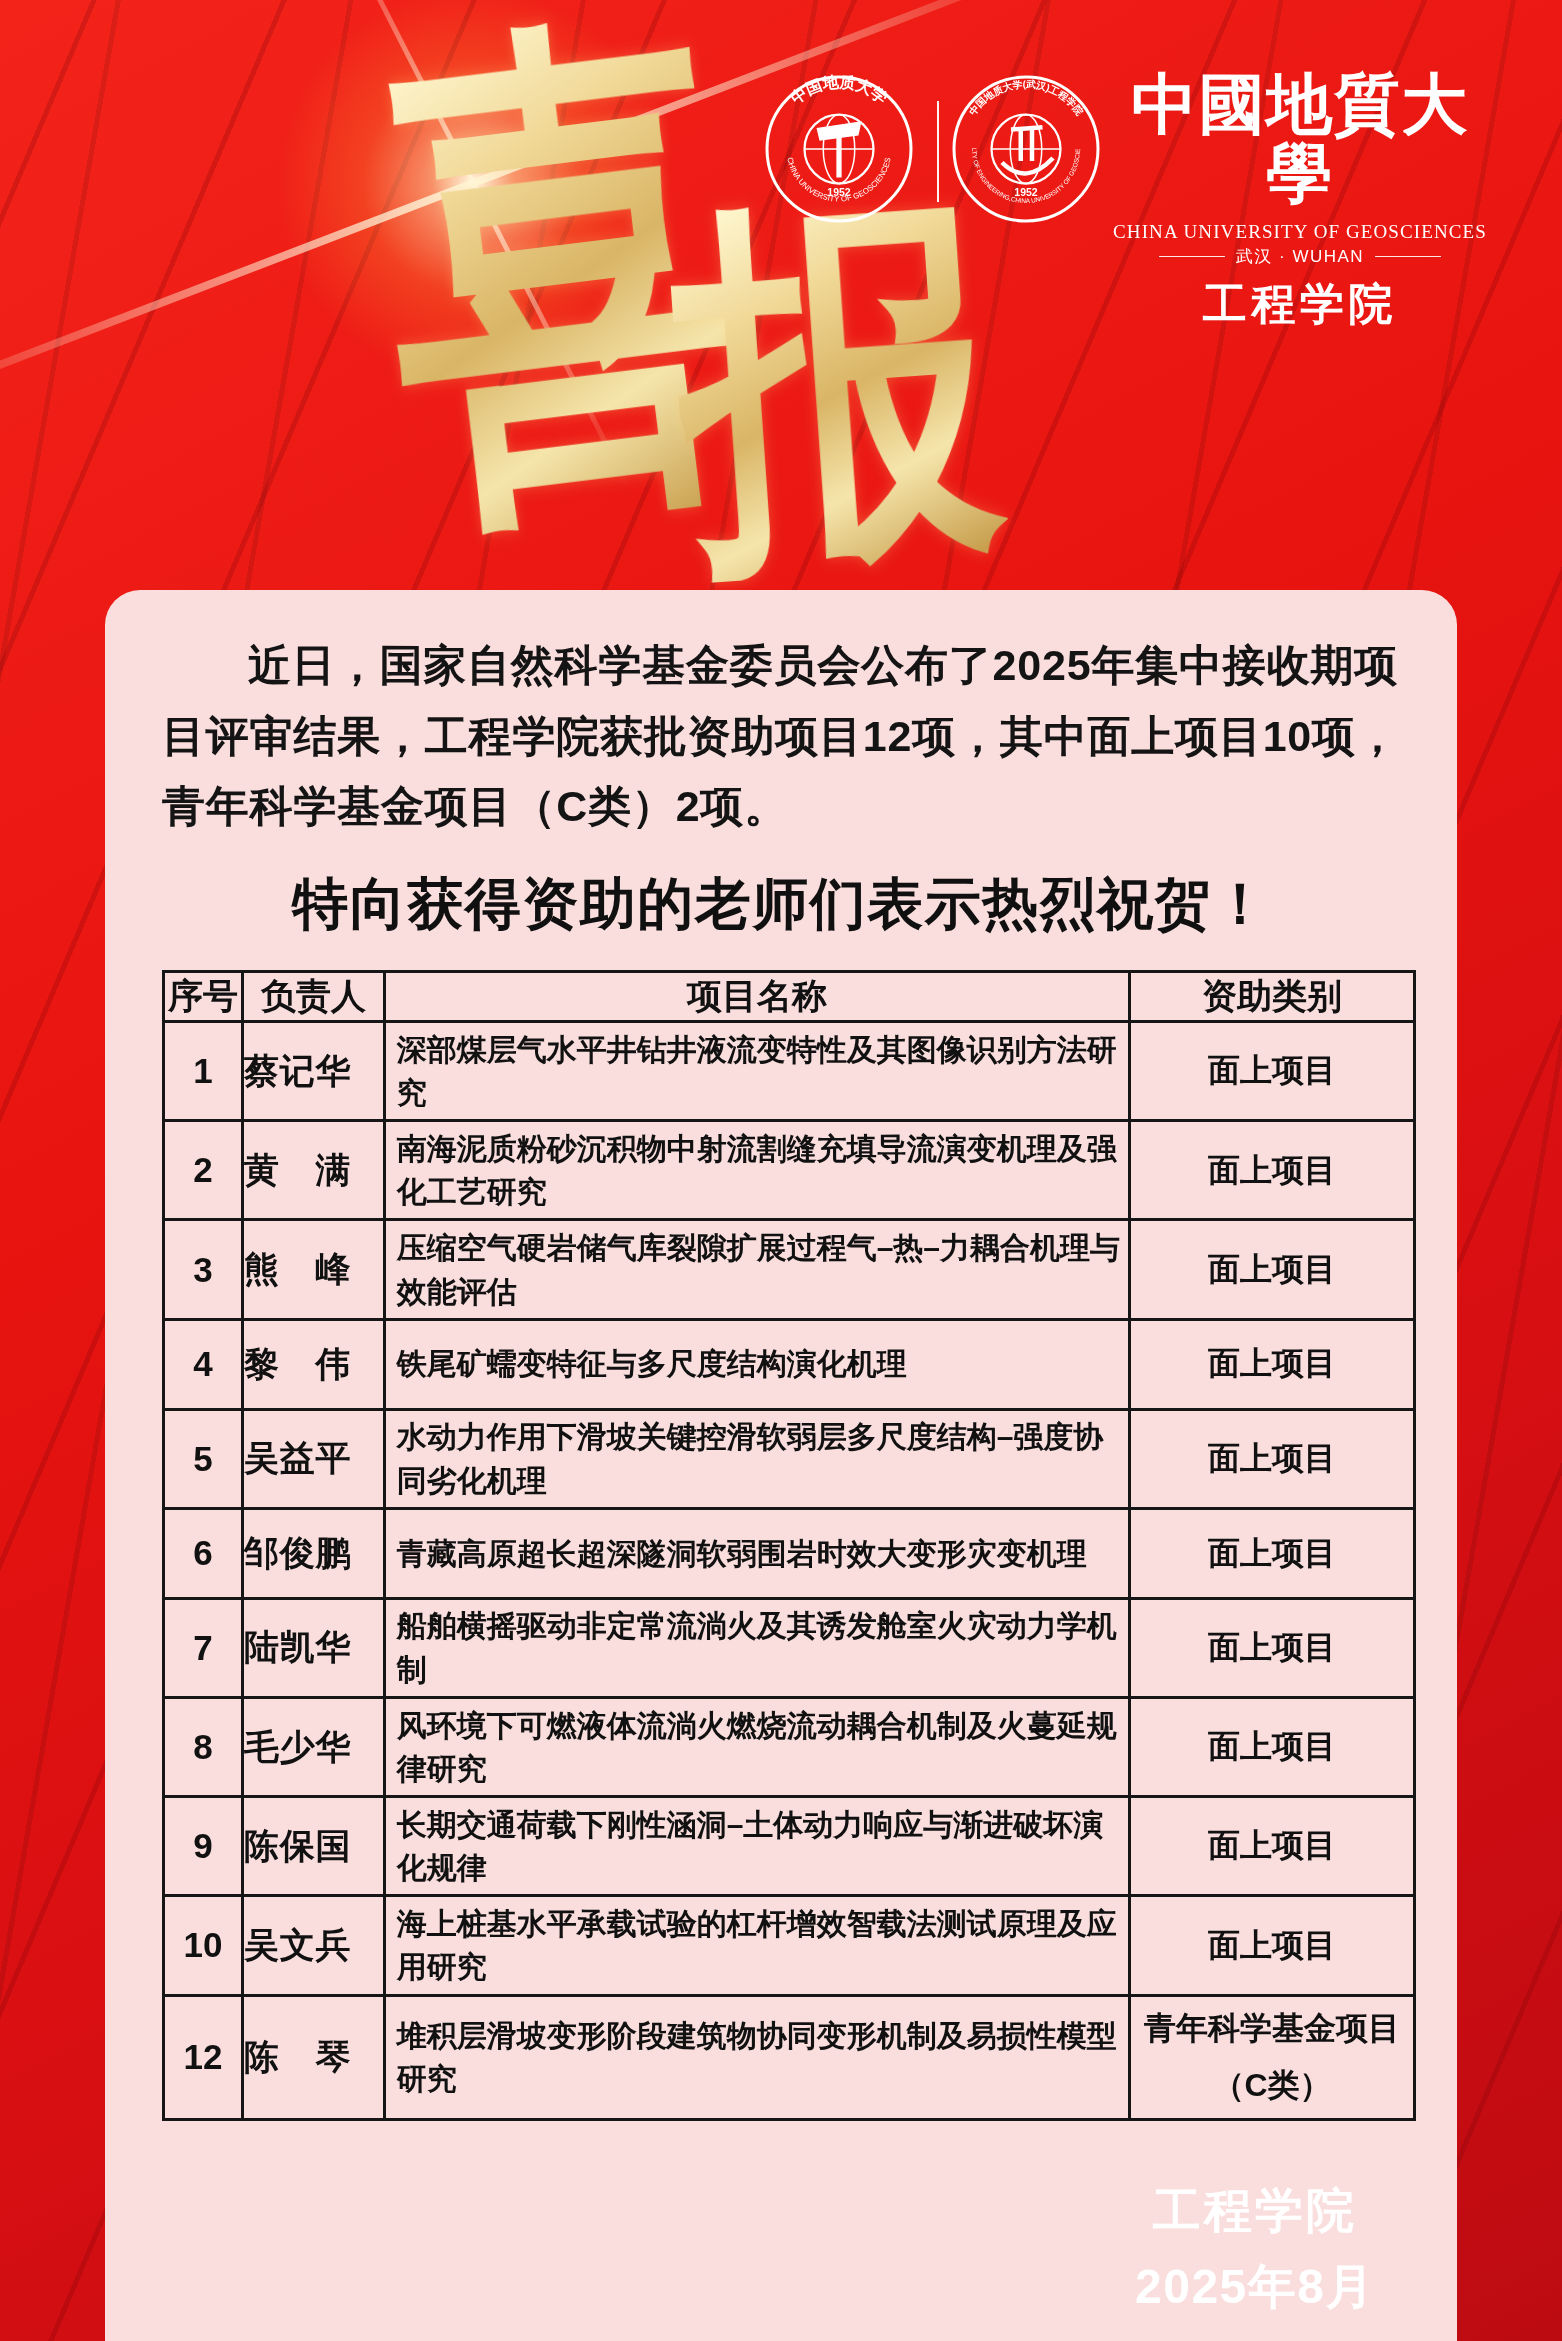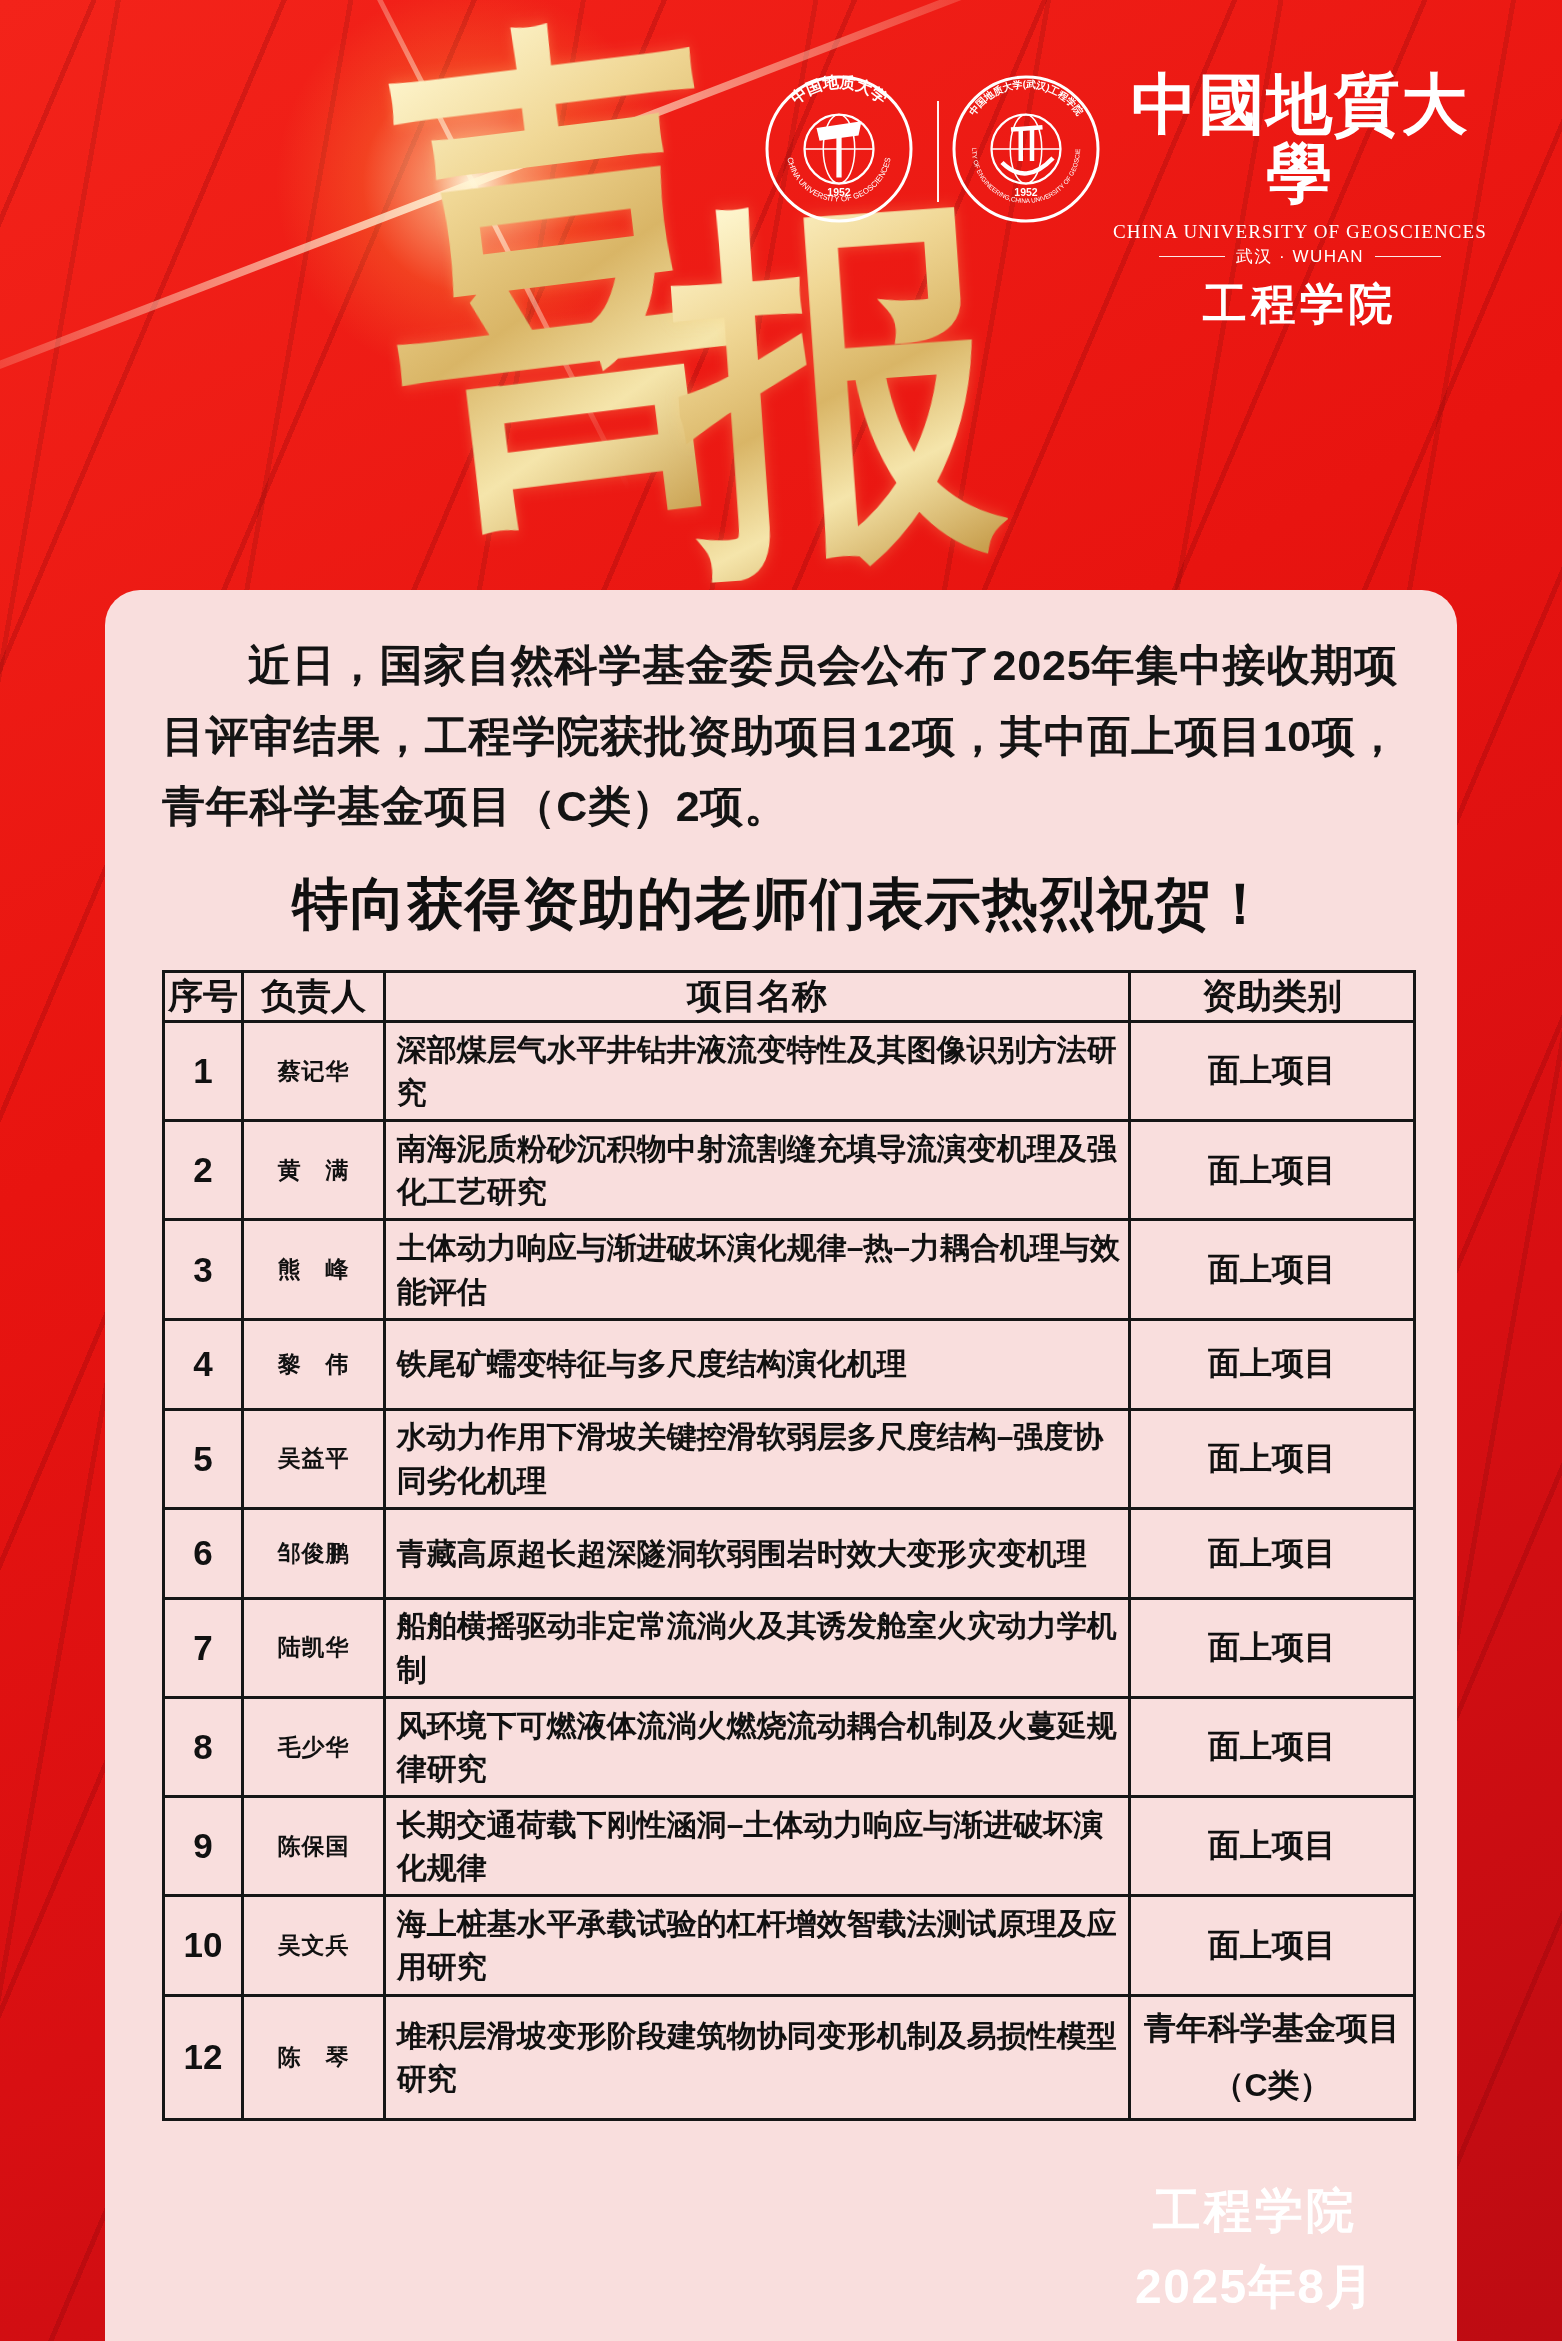--- a/index.html
+++ b/index.html
@@ -49,21 +49,21 @@
   .intro { font-size:43px; font-weight:700; color:#141414; line-height:1.64; text-indent:2em; letter-spacing:0.8px; }
   .headline { margin-top:25px; text-align:center; font-size:56px; font-weight:800; color:#101010; letter-spacing:1.5px; }
 
   
   table.report { width:1251px; margin:27.5px auto 0 auto; border-collapse:collapse; table-layout:fixed; color:#111; }
   table.report th, table.report td { border:3.1px solid #161616; }
   col.c-no{width:79px;} col.c-name{width:142px;} col.c-proj{width:745px;} col.c-cat{width:285px;}
   table.report thead th { height:49px; font-size:35px; font-weight:800; text-align:center; }
   table.report tbody tr { height:90px; }
   td.no   { text-align:center; font-size:35px; font-weight:700; }
-  td.name { text-align:center; font-size:23px; font-weight:700; letter-spacing:0.8px; }
+  td.name { font-size:35px; font-weight:700; letter-spacing:0.8px; }
   td.project { text-align:left; font-size:30px; font-weight:700; line-height:1.45; padding:4.6px 6.1px 4.6px 10.7px; }
   td.category{ text-align:center; font-size:32px; font-weight:700; line-height:1.8; padding:3.1px 9.2px; }
 
   
   .footer { position:absolute; left:1026px; top:2179px; width:458px; text-align:center;
     color:#fff; font-weight:800; }
   .footer .l1 { font-size:48px; letter-spacing:3.1px; }
   .footer .l2 { font-size:48px; margin-top:12px; letter-spacing:1.5px; }
 
   .seal svg text { fill:#fff; }
@@ -165,21 +165,21 @@
         </tr>
       <tr>
           <td class="no">2</td>
           <td class="name">黄　满</td>
           <td class="project">南海泥质粉砂沉积物中射流割缝充填导流演变机理及强化工艺研究</td>
           <td class="category">面上项目</td>
         </tr>
           <tr>
           <td class="no">3</td>
           <td class="name">熊　峰</td>
-          <td class="project">土体动力响应与渐进破坏演化规律–热–力耦合机理与效能评估</td>
+          <td class="project">压缩空气硬岩储气库裂隙扩展过程气–热–力耦合机理与效能评估</td>
           <td class="category">面上项目</td>
         </tr>
           <tr>
           <td class="no">4</td>
           <td class="name">黎　伟</td>
           <td class="project">铁尾矿蠕变特征与多尺度结构演化机理</td>
           <td class="category">面上项目</td>
         </tr>
           <tr>
           <td class="no">5</td>

